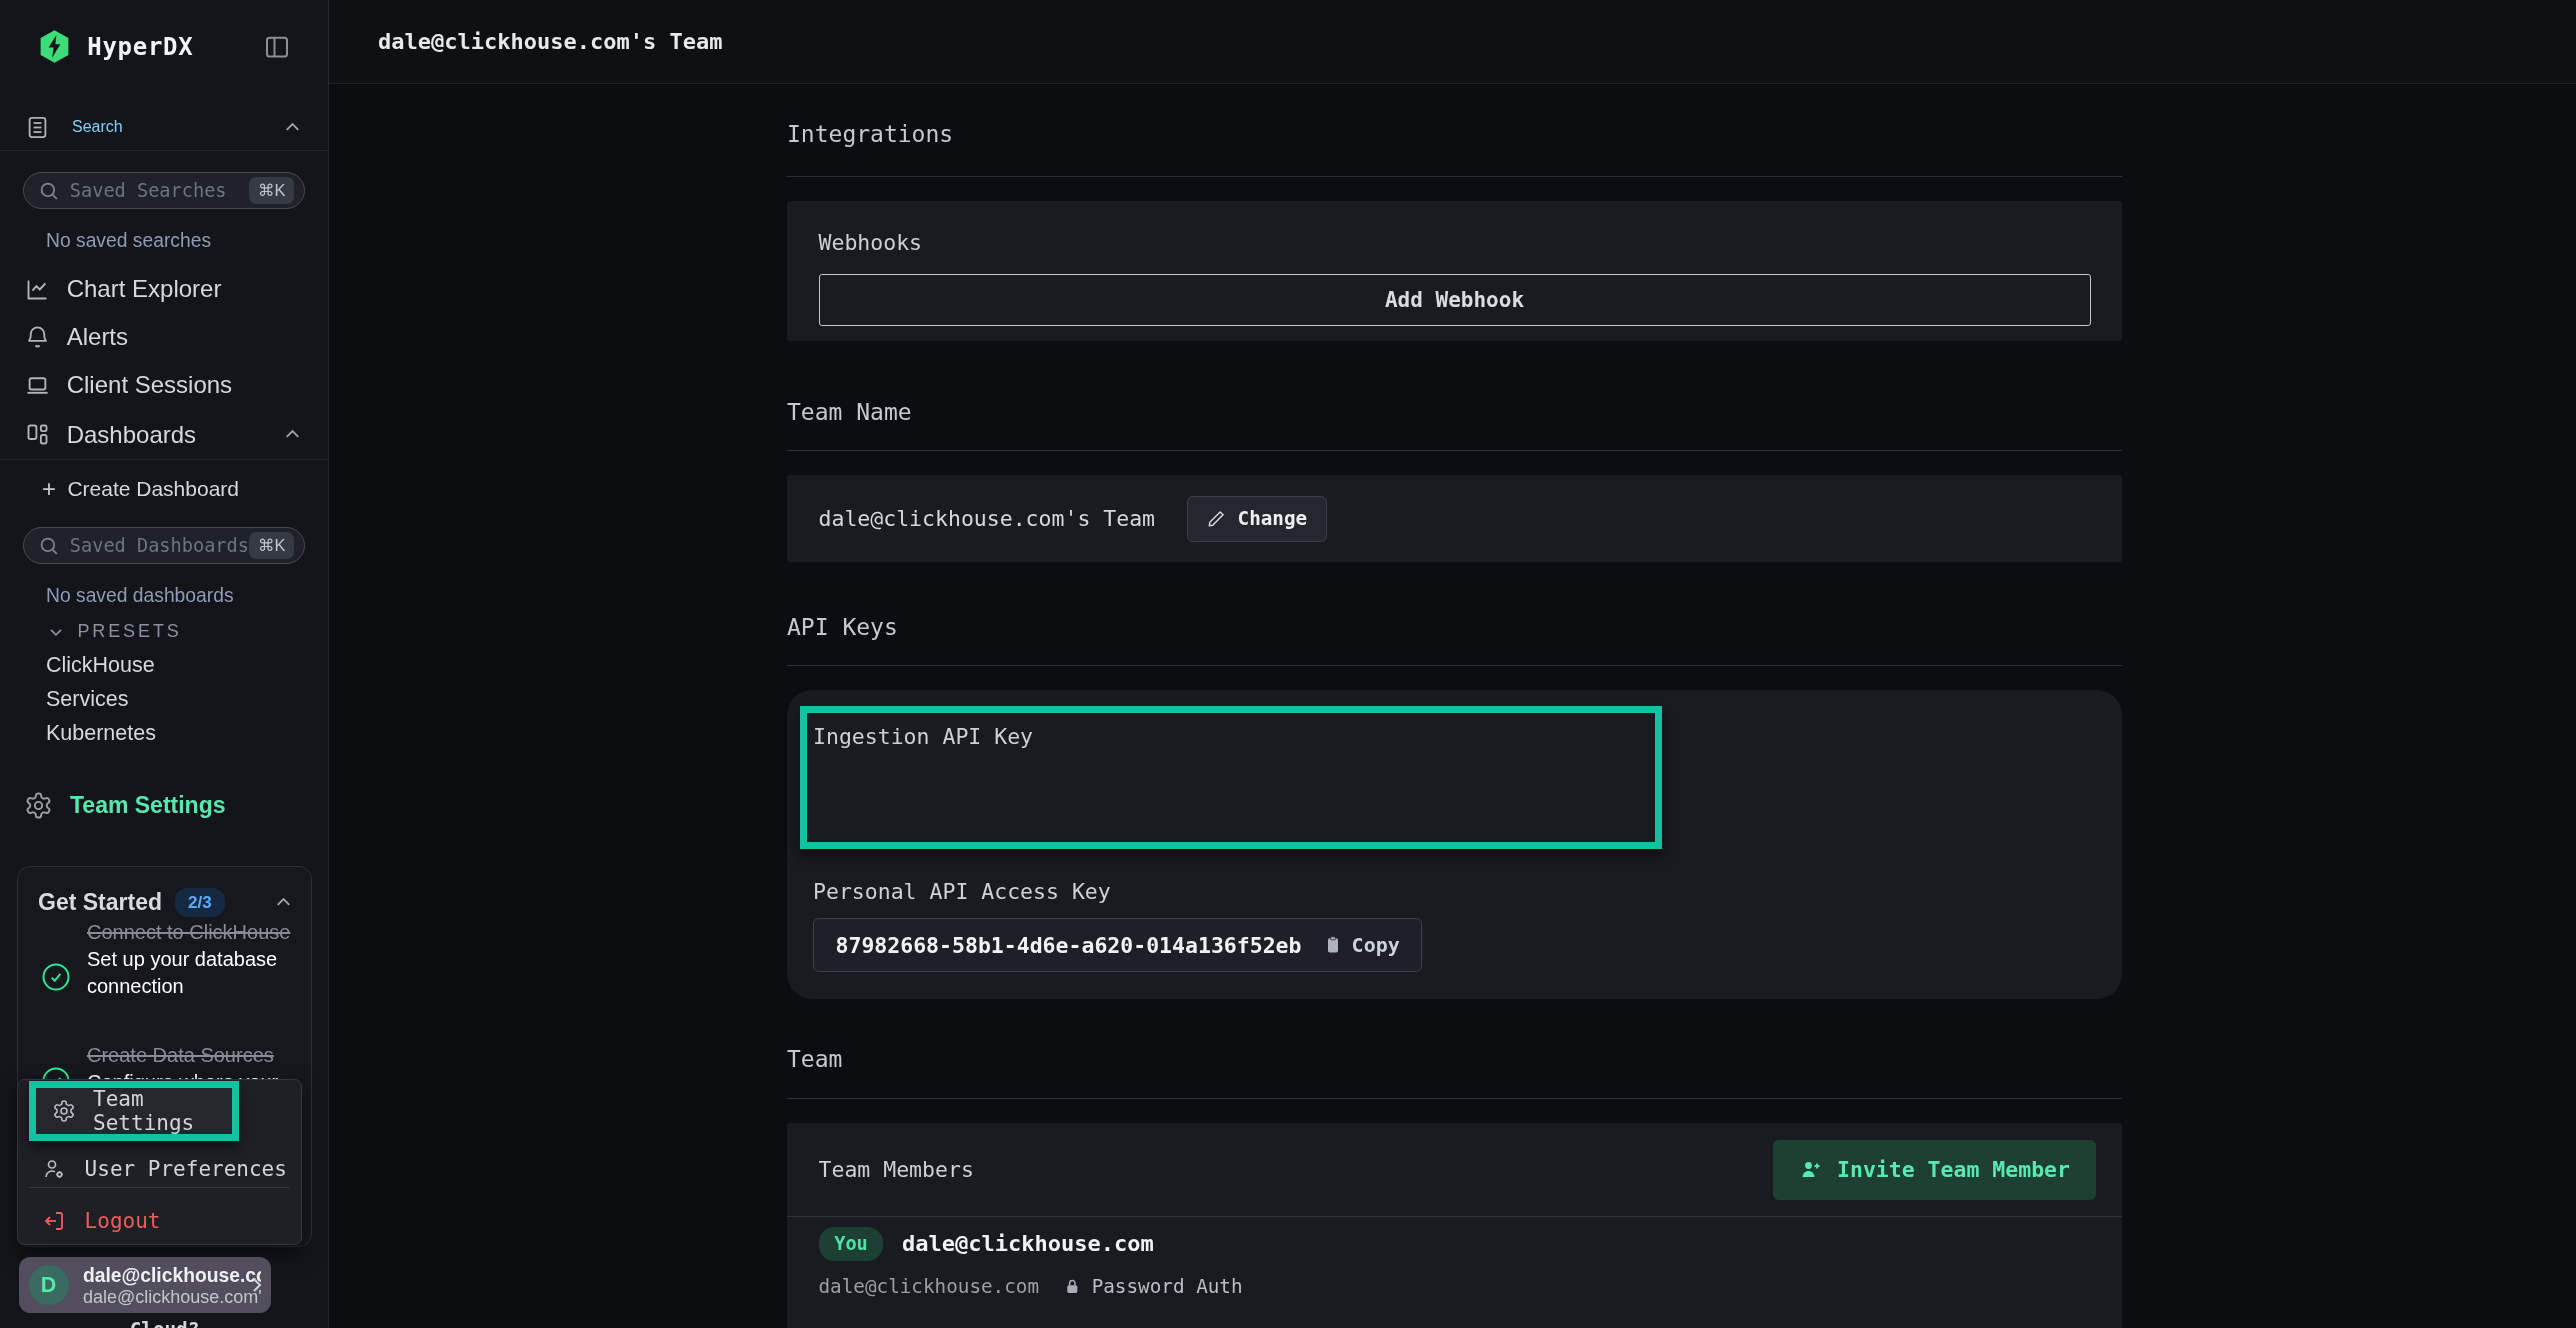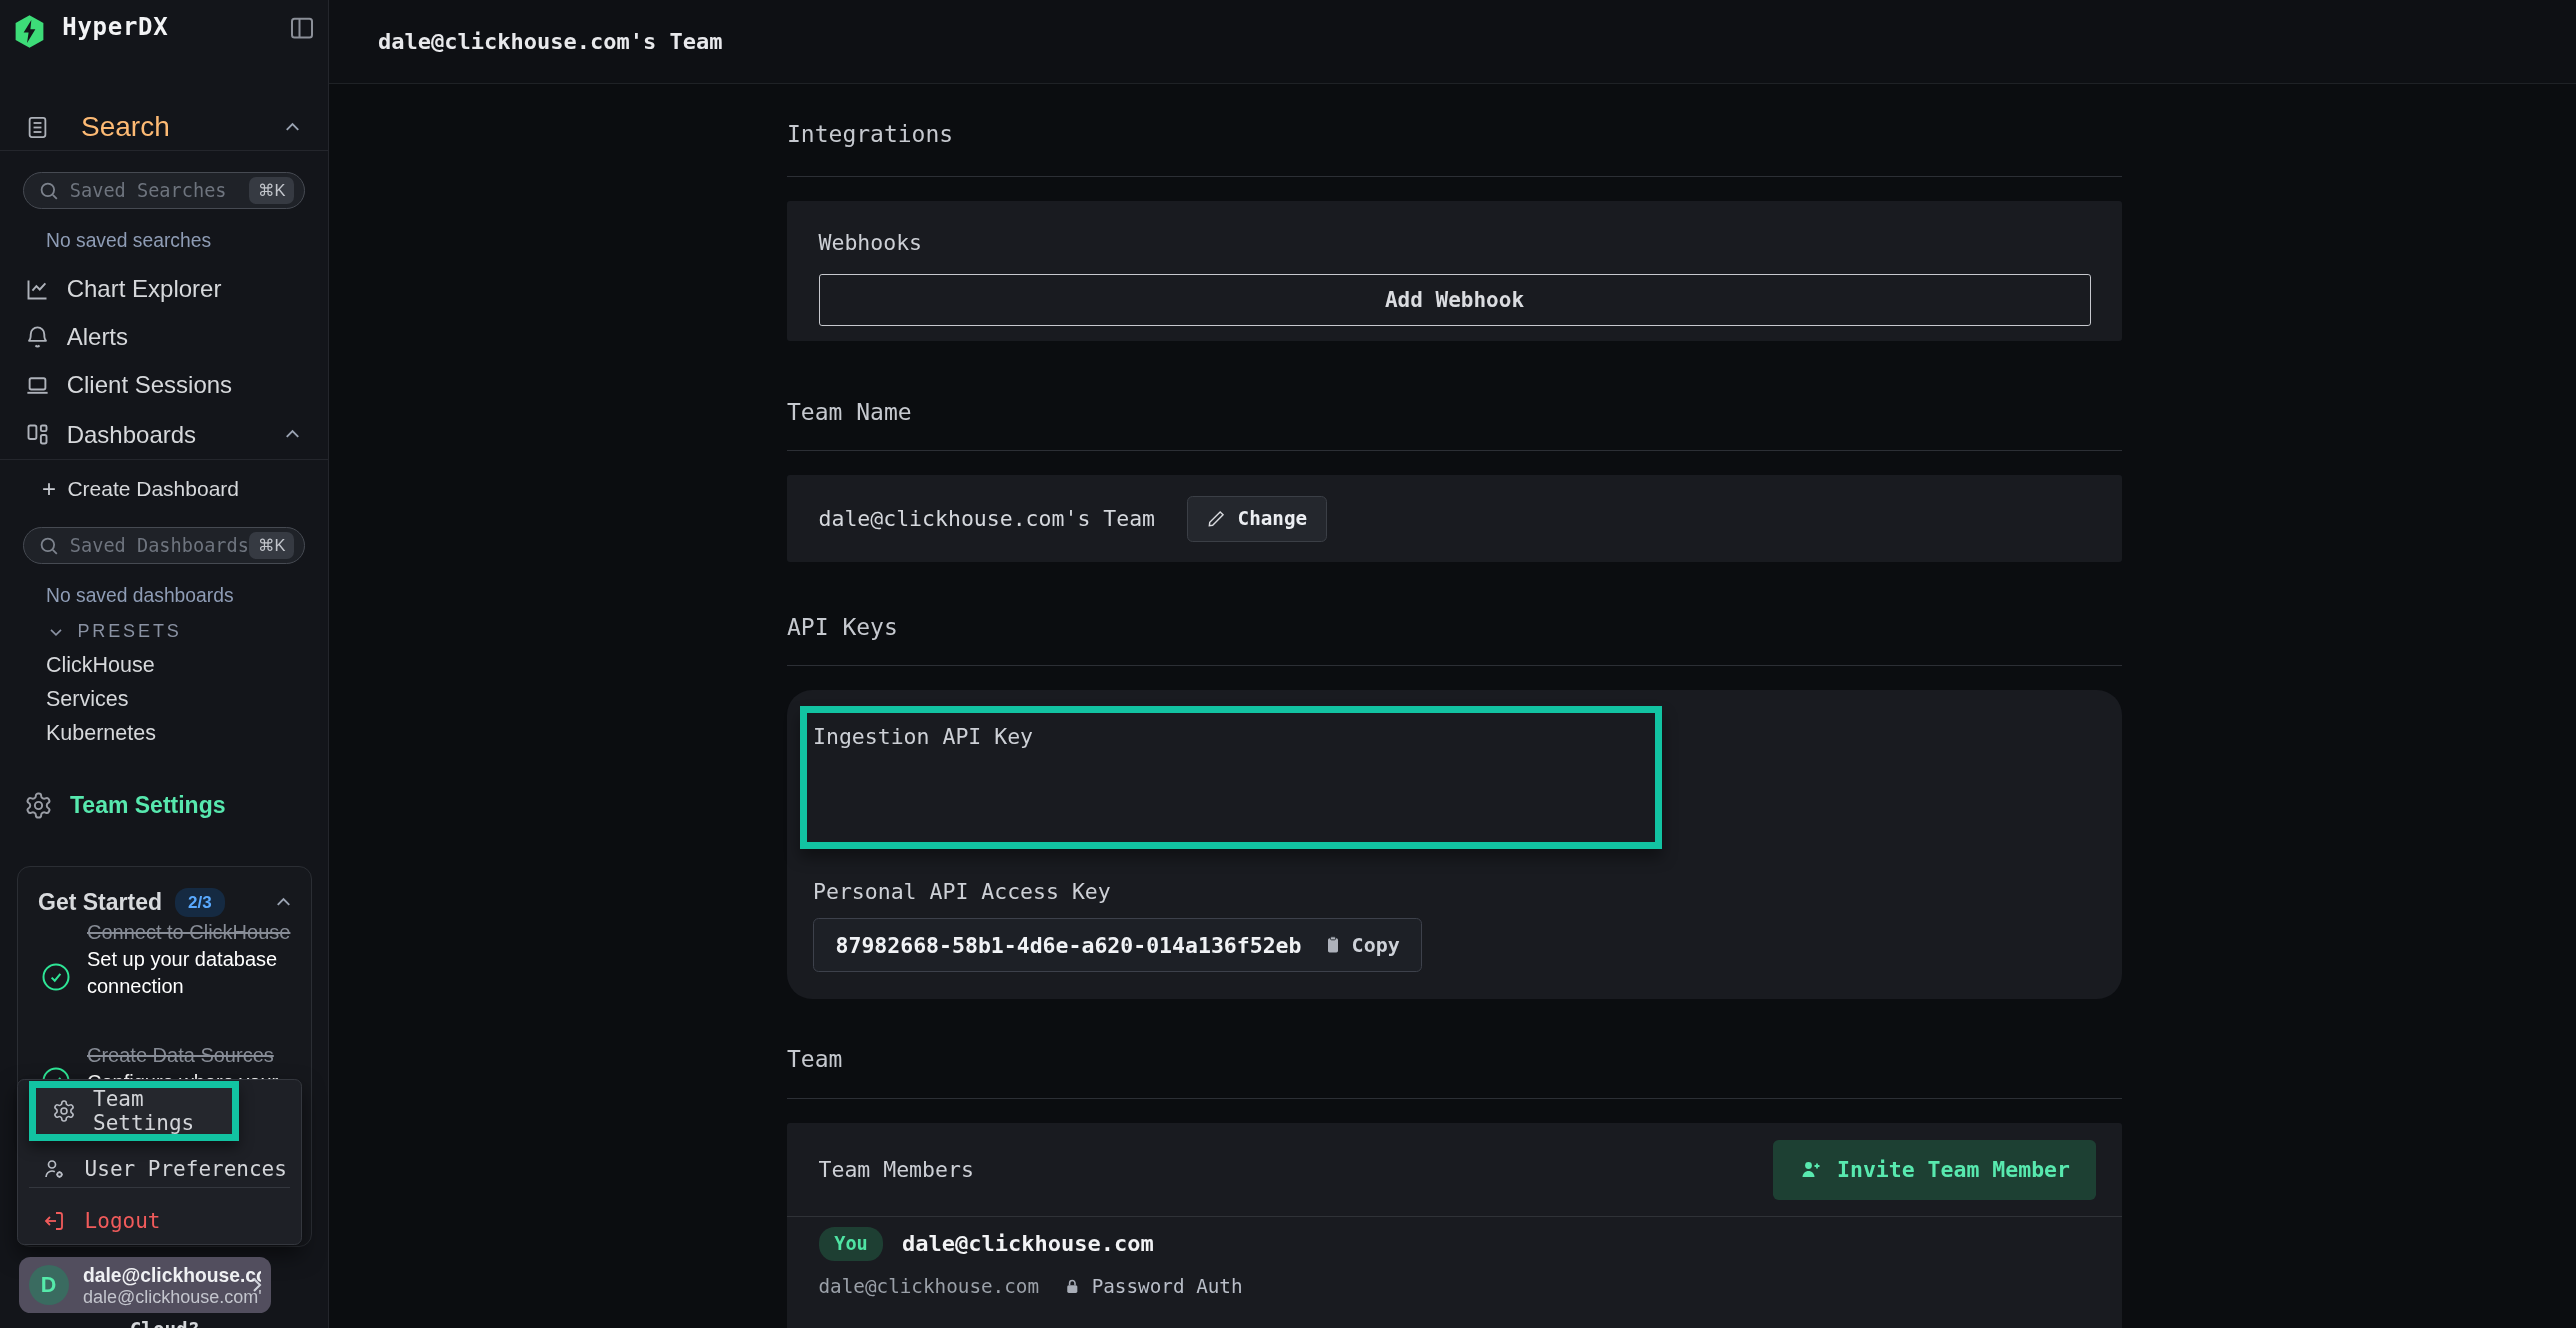--- a/index.html
+++ b/index.html
@@ -5,27 +5,27 @@
   * { margin:0; padding:0; box-sizing:border-box; }
   html,body { width:2576px; height:1328px; overflow:hidden; background:#0b0d10;
     font-family:"DejaVu Sans Mono", monospace; -webkit-font-smoothing:antialiased; }
   .sans { font-family:"Liberation Sans", sans-serif; }
   svg { display:block; }
 
   
   .sidebar { position:absolute; left:0; top:0; width:329px; height:1328px;
     background:#13151a; border-right:1.4px solid #24262c; z-index:2; }
   .logo-row { position:absolute; top:13px; left:0; right:0; height:67px;
-    display:flex; align-items:flex-start; padding:0 11px; }
+    display:flex; align-items:center; padding:0 36px; }
   .logo-title { color:#f2f3f5; font-size:24px; font-weight:bold; margin-left:14.3px; letter-spacing:0.7px; }
   .collapse-btn { margin-left:auto; color:#8b8f98; cursor:pointer; }
 
   .search-header { position:absolute; top:104px; left:0; right:0; height:47px;
     display:flex; align-items:center; padding:0 24px; border-bottom:1.4px solid #24262c; color:#aeb2ba; }
-  .search-header .lbl { color:#fdba74; font-size:28px; margin-left:30px; }
+  .search-header .lbl { color:#7dd3fc; font-size:16px; margin-left:21px; }
   .hdr-chevron { margin-left:auto; color:#9aa3b2; }
 
   .pill-input { position:absolute; left:23px; right:23px; height:37px;
     background:#1f2228; border:1.4px solid #464a52; border-radius:20px;
     display:flex; align-items:center; padding:0 10px 0 14.3px; }
   .pill-input svg { flex:0 0 auto; color:#7d838d; }
   .pill-input input { flex:1; background:transparent; border:none; outline:none;
     color:#c8ccd3; font-family:"DejaVu Sans Mono", monospace; font-size:18.6px; margin-left:10px; min-width:0; }
   .pill-input input::placeholder { color:#6e747e; }
   .kbd-badge { background:#363a42; color:#c3c6cc; border-radius:7.2px; font-size:16.5px;

